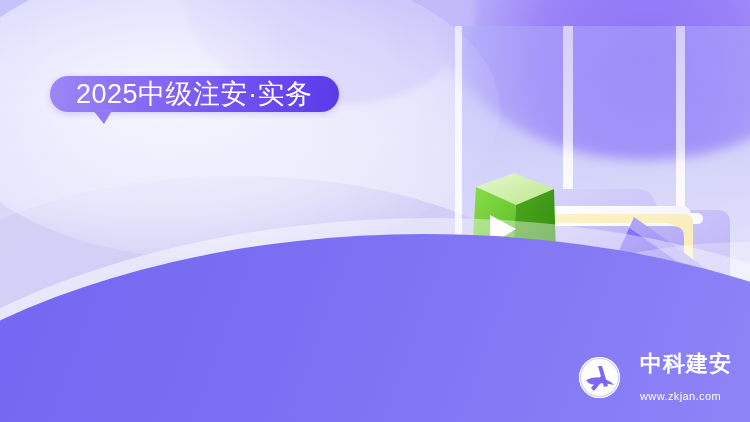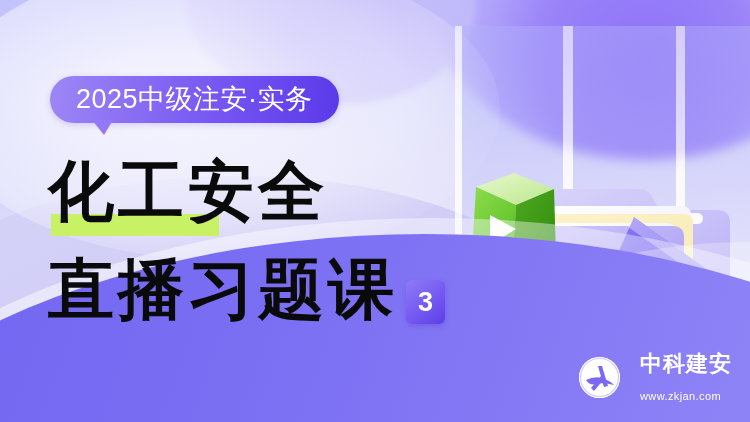--- a/index.html
+++ b/index.html
@@ -106,21 +106,21 @@
     border-radius: 50% 50% 0 0 / 70% 70% 0 0;
     background: linear-gradient(120deg, rgba(255,255,255,0.38) 0%, rgba(255,255,255,0.18) 60%, rgba(255,255,255,0.05) 100%);
   }
 
   
   .tag-wrap { position: absolute; left: 50px; top: 76px; }
   .tag {
     position: relative;
     display: flex;
     align-items: center;
-    height: 47px;
+    height: 36px;
     padding: 0 26px 0 26px;
     border-radius: 26px;
     background: linear-gradient(97deg, #9d87f6 0%, #8a6ff4 28%, #6f4ef1 68%, #5a3ae8 100%);
     box-shadow: 0 2px 6px rgba(88,60,200,0.20);
   }
   .tag-text {
     color: #ffffff;
     font-size: 27px;
     letter-spacing: 0.5px;
     line-height: 1;
@@ -320,30 +320,20 @@
   <div class="band-hi"></div>
   <div class="band-outer"></div>
 
   <div class="tag-wrap">
     <div class="tag">
       <span class="tag-text">2025中级注安·实务</span>
     </div>
     <div class="tag-tail"></div>
   </div>
 
-  <div class="headline">
-    <div class="hl-row r1">
-      <div class="hl-underline"></div>
-      <span class="hl-text">化工安全</span>
-    </div>
-    <div class="hl-row r2">
-      <span class="hl-text">直播习题课</span>
-      <span class="num-badge">3</span>
-    </div>
-  </div>
 
   <div class="logo">
     <span class="logo-mark">
       <svg width="41" height="41" viewBox="0 0 41 41" xmlns="http://www.w3.org/2000/svg">
         <circle cx="20.5" cy="20.5" r="20.5" fill="#ffffff"></circle>
         <path d="M7 23 q10 -5 19 -1 q5 2 9 6 q-11 -3 -17 -1 q-7 2 -11 -4 z" fill="#7b68f4"></path>
         <path d="M19 9 l4 0 l6 20 l-4 1 z" fill="#7b68f4"></path>
         <path d="M22 19 l3 3 l-10 12 l-3 -3 z" fill="#7b68f4"></path>
         <circle cx="20.5" cy="20.5" r="19" fill="none" stroke="#7b68f4" stroke-width="1.2" opacity="0.35"></circle>
       </svg>

